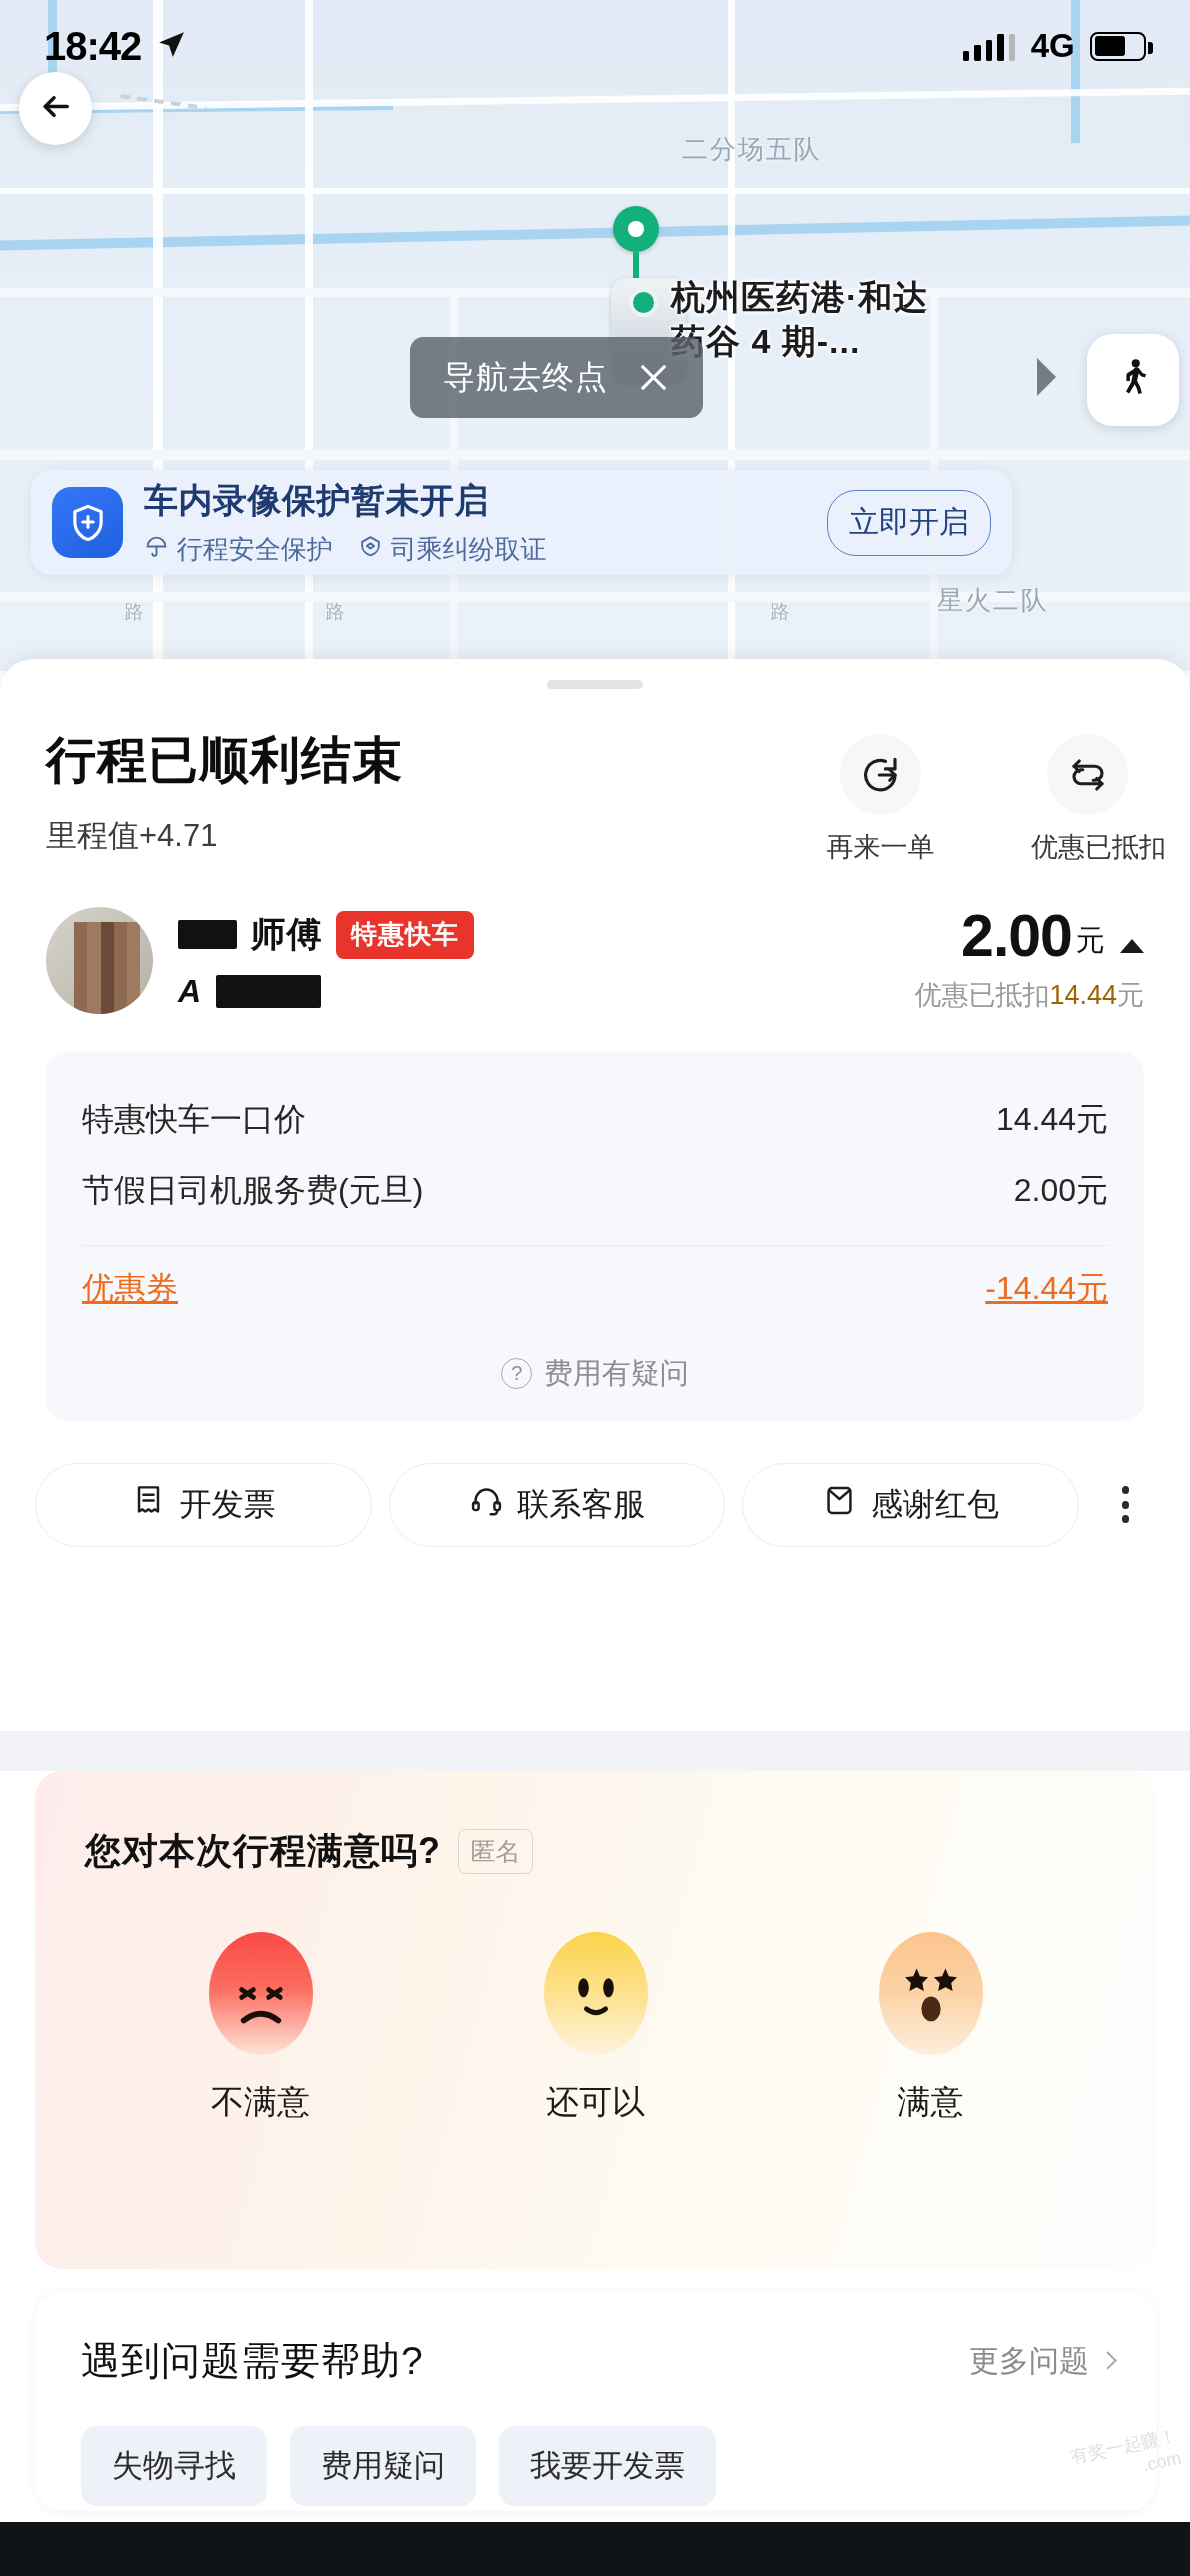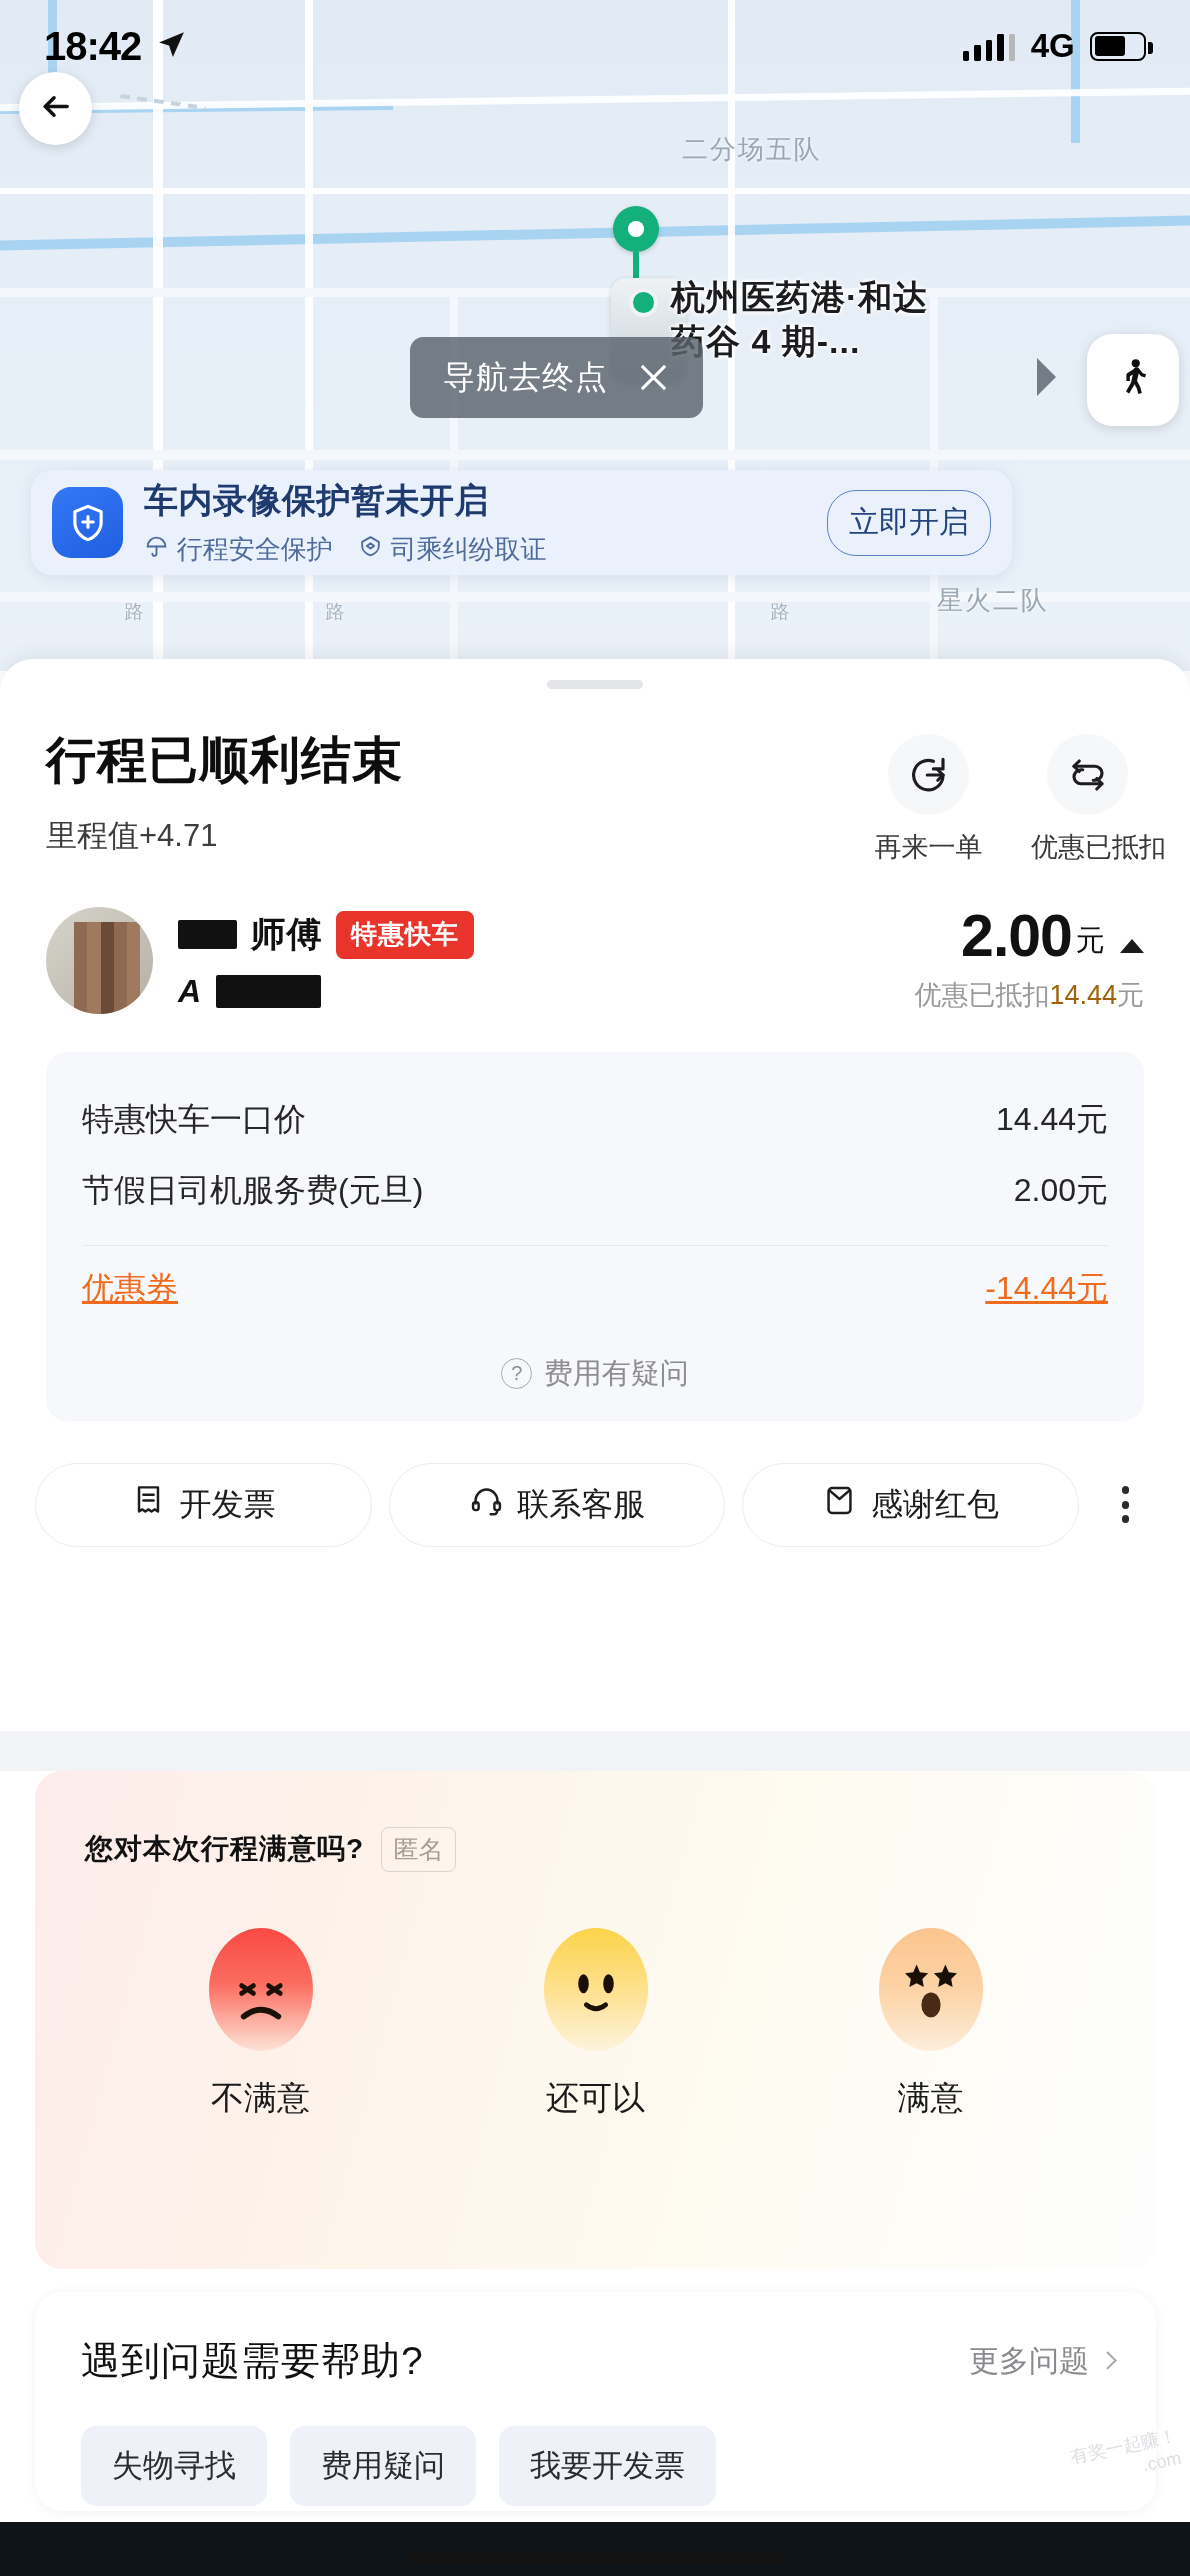--- a/index.html
+++ b/index.html
@@ -170,21 +170,21 @@
   .grabber {
     width:96px; height:8.6px; background:#e2e4e8; border-radius:4.8px;
     margin:21px auto 0;
   }
 
   .head-row { display:flex; align-items:flex-start; padding:38px 46px 0; }
   .head-left { flex:1; }
   .head-title { font-size:50px; font-weight:700; color:#0d0d0d; letter-spacing:1px; }
   .head-sub { margin-top:21px; font-size:31px; color:#3d3d3d; }
   .head-actions { display:flex; gap:46px; padding-top:7.7px; }
-  .head-act { width:113px; text-align:center; }
+  .head-act { width:113px; text-align:center;margin-left:48px; }
   .head-act-ic {
     width:81px; height:81px; border-radius:50%;
     background:#f6f7f9; margin:0 auto;
     display:flex; align-items:center; justify-content:center;
   }
   .head-act-ic svg { width:42px; height:42px; }
   .head-act-lb { margin-top:13.4px; font-size:27px; color:#3a3a3a; white-space:nowrap; }
 
   
   .driver-row { display:flex; align-items:center; padding:42px 46px 0; }
@@ -261,21 +261,21 @@
   .gap { position:absolute; left:0; top:1731px; width:1190px; height:40px; background:#f2f3f7; }
 
   
   .rate-card {
     position:absolute; left:35px; top:1771px; width:1121px; height:498px;
     border-radius:27px;
     background:linear-gradient(105deg,#fdeceb 0%,#fdf4ea 34%,#fefbf1 62%,#fdfdfd 100%);
     overflow:hidden;
   }
   .rate-head { display:flex; align-items:center; gap:17px; padding:56px 0 0 50px; }
-  .rate-title { font-size:28px; font-weight:700; color:#111; letter-spacing:1px; }
+  .rate-title { font-size:36px; font-weight:700; color:#111; letter-spacing:1px; }
   .rate-anon {
     border:1.9px solid #d9d4cf; border-radius:7.7px; color:#a59e97;
     font-size:25px; padding:4.8px 11.5px;
   }
   .faces { display:flex; justify-content:space-around; padding:56px 58px 0; }
   .face-item { text-align:center; width:211px; }
   .face {
     width:104px; height:123px; border-radius:50%; margin:0 auto;
     position:relative;
   }

